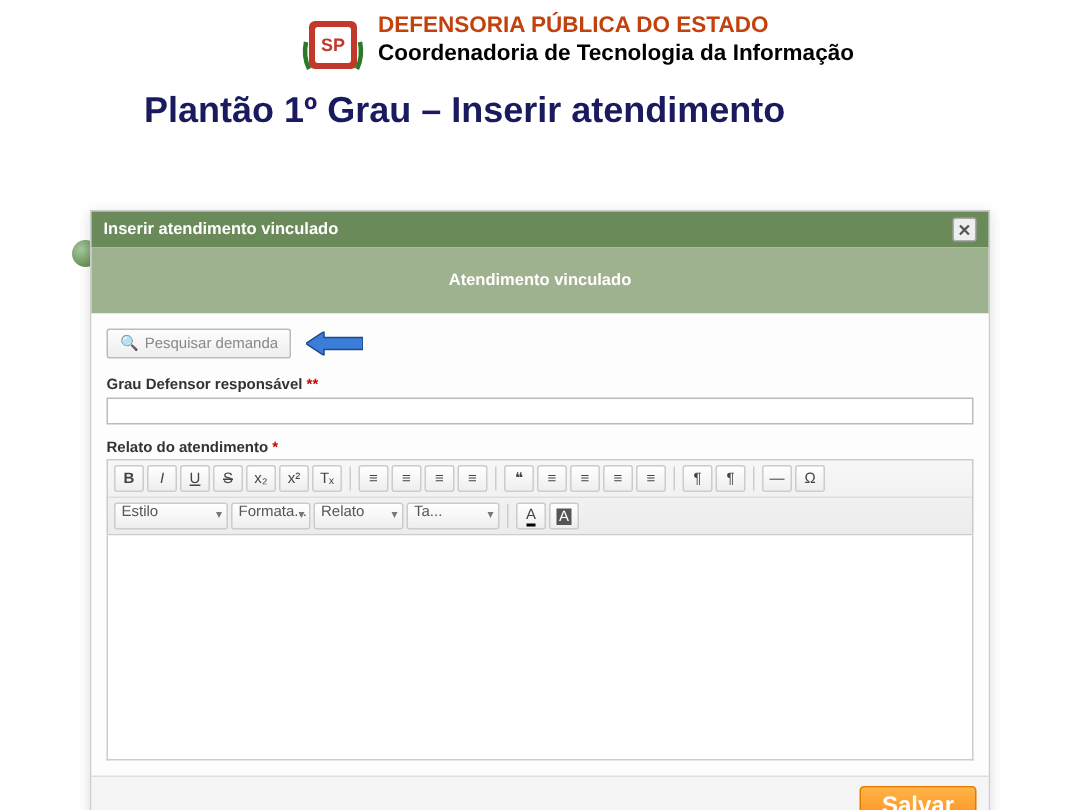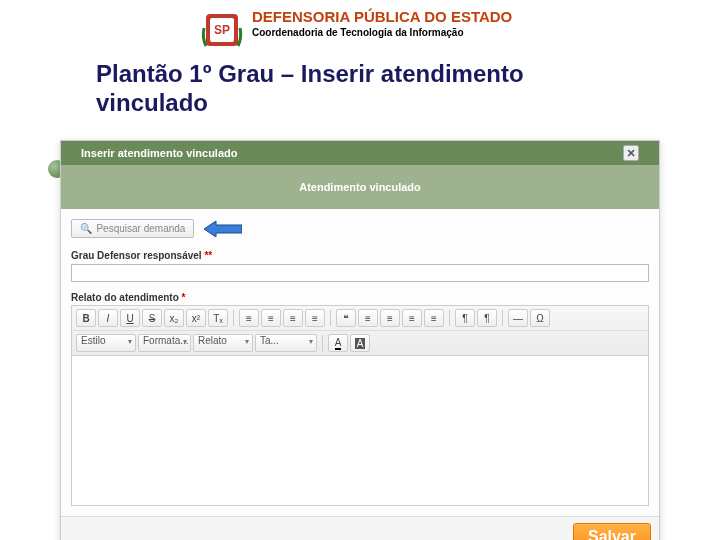--- a/index.html
+++ b/index.html
@@ -3,29 +3,29 @@
 <meta charset="utf-8">
 <style>
   * { box-sizing: border-box; margin: 0; padding: 0; }
   body { font-family: Arial, sans-serif; width: 720px; height: 540px; background: #fff; position: relative; }
   
   .header { display: flex; align-items: flex-start; padding: 8px 0 0 0; }
   .logo { width: 44px; height: 44px; margin-left: 200px; margin-right: 8px; }
   .logo svg { width: 100%; height: 100%; }
   .header-text { flex: 1; }
   .org-title { font-size: 15px; font-weight: bold; color: #c2410c; }
-  .org-sub { font-size: 10px; font-weight: bold; color: #000; margin-top: 2px; }
+  .org-sub { font-size: 15px; font-weight: bold; color: #000; margin-top: 2px; }
   
   .page-title { font-size: 24px; font-weight: bold; color: #1a1a5e; padding: 8px 12px 0 96px; line-height: 1.2; }
   .page-title .line2 { display: block; }
   
   .bullet { position: absolute; left: 48px; top: 160px; width: 18px; height: 18px; border-radius: 50%; background: radial-gradient(circle at 35% 35%, #a8c8a0, #4a7a3a); }
   
   .modal-wrap { position: absolute; left: 60px; top: 140px; width: 600px; background: #fff; border: 1px solid #ccc; box-shadow: 0 2px 8px rgba(0,0,0,0.15); }
-  .modal-titlebar { background: #6b8a5a; color: #fff; font-size: 11px; font-weight: bold; padding: 4px 20px; display: flex; justify-content: space-between; align-items: center; }
+  .modal-titlebar { background: #6b8a5a; color: #fff; font-size: 11px; font-weight: bold; padding: 4px 8px; display: flex; justify-content: space-between; align-items: center; }
   .modal-close { width: 16px; height: 16px; background: #eee; color: #555; border: 1px solid #aaa; display: flex; align-items: center; justify-content: center; font-size: 11px; cursor: pointer; border-radius: 2px; }
   
   .section-header { background: #9fb28f; color: #fff; text-align: center; font-size: 11px; font-weight: bold; padding: 16px; }
   
   .modal-body { padding: 10px; background: #fdfdfd; }
   
   .search-row { display: flex; align-items: center; gap: 10px; margin-bottom: 12px; }
   .search-btn { border: 1px solid #bbb; background: linear-gradient(#fdfdfd,#eee); font-size: 10px; color: #888; padding: 3px 8px; border-radius: 2px; cursor: pointer; display: flex; align-items: center; gap: 4px; }
   .arrow-indicator { width: 38px; height: 16px; }
   
@@ -64,21 +64,20 @@
     </svg>
   </div>
   <div class="header-text">
     <div class="org-title">DEFENSORIA PÚBLICA DO ESTADO</div>
     <div class="org-sub">Coordenadoria de Tecnologia da Informação</div>
   </div>
 </div>
 
 <h1 class="page-title">
   <span>Plantão 1º Grau – Inserir atendimento</span>
-  <span class="line2">vinculado</span>
 </h1>
 
 <div class="bullet"></div>
 
 <div class="modal-wrap">
   <div class="modal-titlebar">
     <span>Inserir atendimento vinculado</span>
     <div class="modal-close">✕</div>
   </div>
   <div class="section-header">Atendimento vinculado</div>
@@ -124,21 +123,21 @@
         <div class="tb-btn">≡</div>
         <div class="tb-btn">≡</div>
         <div class="tb-sep"></div>
         <div class="tb-btn">¶</div>
         <div class="tb-btn">¶</div>
         <div class="tb-sep"></div>
         <div class="tb-btn">—</div>
         <div class="tb-btn">Ω</div>
       </div>
       <div class="tb-row">
-        <div class="tb-select" style="width:60px">Estilo</div>
+        <div class="tb-select" style="width:76px">Estilo</div>
         <div class="tb-select" style="width:53px">Formata...</div>
         <div class="tb-select" style="width:60px">Relato</div>
         <div class="tb-select" style="width:62px">Ta...</div>
         <div class="tb-sep"></div>
         <div class="tb-btn">
             <span style="border-bottom:2px solid #000">A</span>
           </div>
         <div class="tb-btn">
             <span style="background:#555;color:#fff;padding:0 2px">A</span>
           </div>

